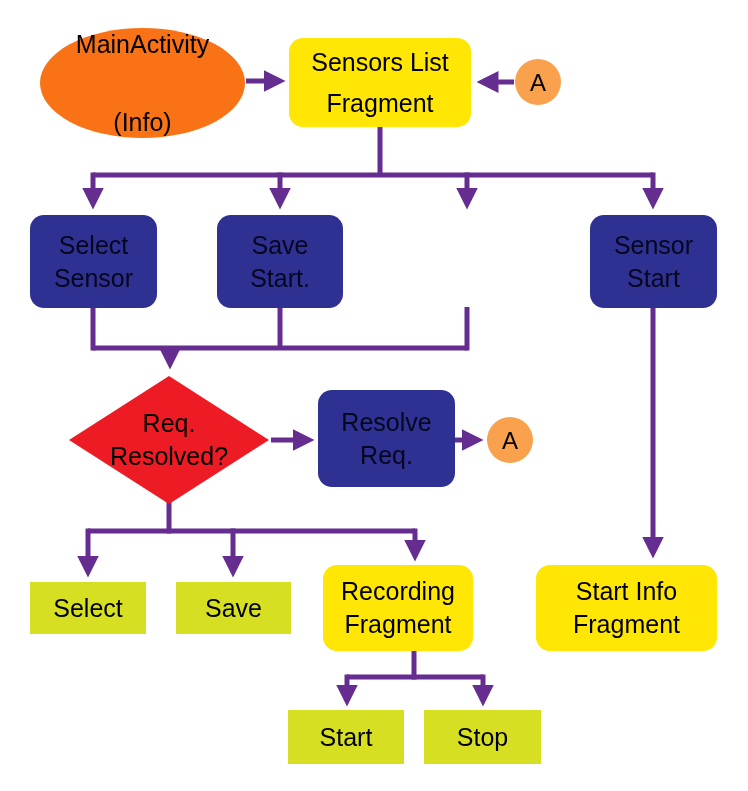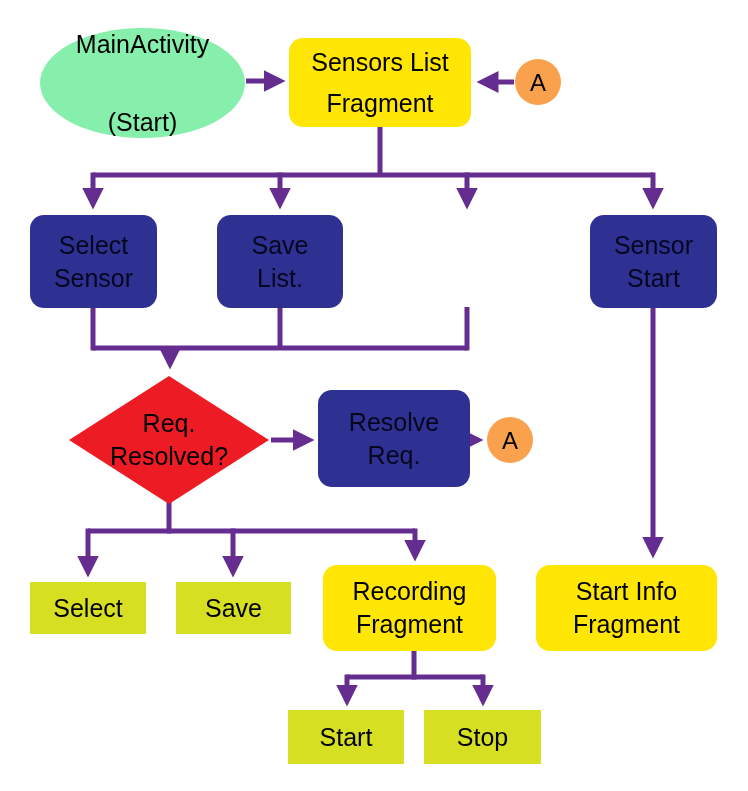--- a/index.html
+++ b/index.html
@@ -21,25 +21,25 @@
   .diamond     { clip-path:polygon(50% 0,100% 50%,50% 100%,0 50%); }
 
   .n-main          { left:40px;  top:28px;  width:205px; height:110px; }
   .n-slf           { left:289px; top:38px;  width:182px; height:89px;gap:8px; }
   .n-a-top         { left:515px; top:59px;  width:46px;  height:46px; }
   .n-select-sensor { left:30px;  top:215px; width:127px; height:93px; }
   .n-save-calib    { left:217px; top:215px; width:126px; height:93px; }
   .n-record        { left:404px; top:215px; width:126px; height:93px; }
   .n-sensor-info   { left:590px; top:215px; width:127px; height:93px; }
   .n-req-resolved  { left:69px;  top:376px; width:200px; height:128px; }
-  .n-resolve-req   { left:318px; top:390px; width:152px; height:97px; }
+  .n-resolve-req   { left:318px; top:390px; width:137px; height:97px; }
   .n-a-mid         { left:487px; top:417px; width:46px;  height:46px; }
   .n-select        { left:30px;  top:582px; width:116px; height:52px; }
   .n-save          { left:176px; top:582px; width:115px; height:52px; }
-  .n-rec-frag      { left:323px; top:565px; width:173px; height:86px; }
+  .n-rec-frag      { left:323px; top:565px; width:150px; height:86px; }
   .n-sif-frag      { left:536px; top:565px; width:181px; height:86px; }
   .n-start         { left:288px; top:710px; width:116px; height:54px; }
   .n-stop          { left:424px; top:710px; width:117px; height:54px; }
 </style>
 </head>
 <body>
 
 <div class="canvas">
 
   <svg class="edges" width="748" height="791" viewBox="0 0 748 791" xmlns="http://www.w3.org/2000/svg">
@@ -76,42 +76,42 @@
     <path d="M88,528.5 V572" marker-end="url(#arrow)" stroke="#662D91"></path>
     <path d="M233,528.5 V572" marker-end="url(#arrow)" stroke="#662D91"></path>
     <path d="M415,528.5 V556" marker-end="url(#arrow)" stroke="#662D91"></path>
 
     <path d="M414,649 V679.5" stroke="#662D91"></path>
     <path d="M347,677 H483" stroke="#662D91"></path>
     <path d="M347,674.5 V701" marker-end="url(#arrow)" stroke="#662D91"></path>
     <path d="M483,674.5 V701" marker-end="url(#arrow)" stroke="#662D91"></path>
   </svg>
 
-  <div class="node ellipse n-main" style="background: #86efac; gap: 45px;">
+  <div class="node ellipse n-main" style="background: #f97316; gap: 45px;">
     <span>MainActivity</span>
-    <span>(Start)</span>
+    <span>(Info)</span>
   </div>
 
   <div class="node rrect n-slf" style="background: rgb(255, 230, 5);">
     <span>Sensors List</span>
     <span>Fragment</span>
   </div>
 
   <div class="node circle n-a-top" style="background: rgb(249, 161, 77);">
     <span>A</span>
   </div>
 
   <div class="node rrect blue n-select-sensor" style="background: rgb(46, 49, 146);">
     <span>Select</span>
     <span>Sensor</span>
   </div>
 
   <div class="node rrect blue n-save-calib" style="background: rgb(46, 49, 146);">
     <span>Save</span>
-    <span>List.</span>
+    <span>Start.</span>
   </div>
 
 
   <div class="node rrect blue n-sensor-info" style="background: rgb(46, 49, 146);">
     <span>Sensor</span>
     <span>Start</span>
   </div>
 
   <div class="node diamond n-req-resolved" style="background: rgb(237, 28, 36);">
     <span>Req.</span>

